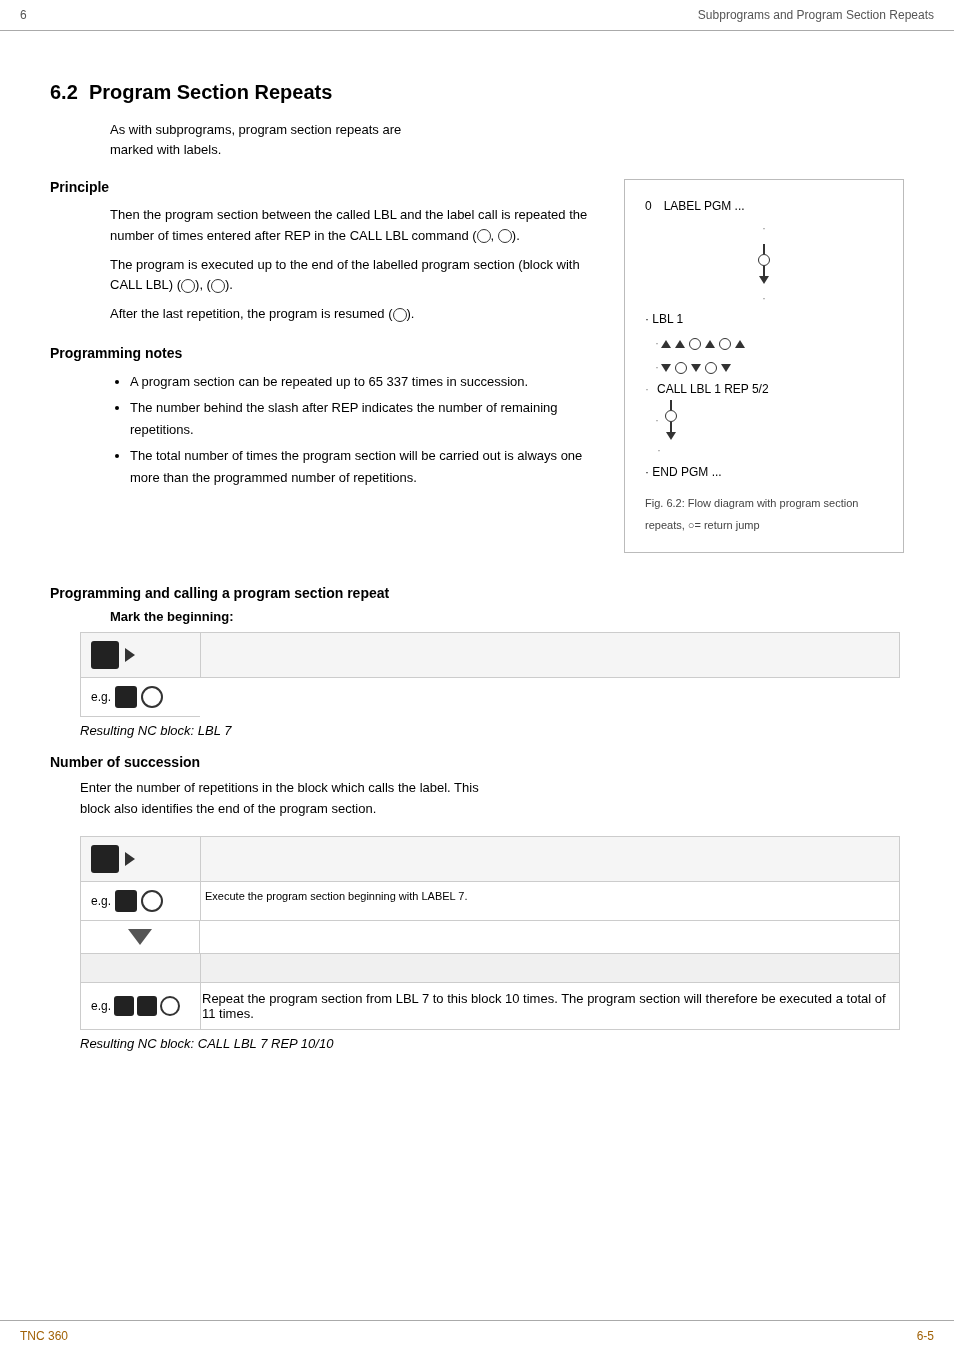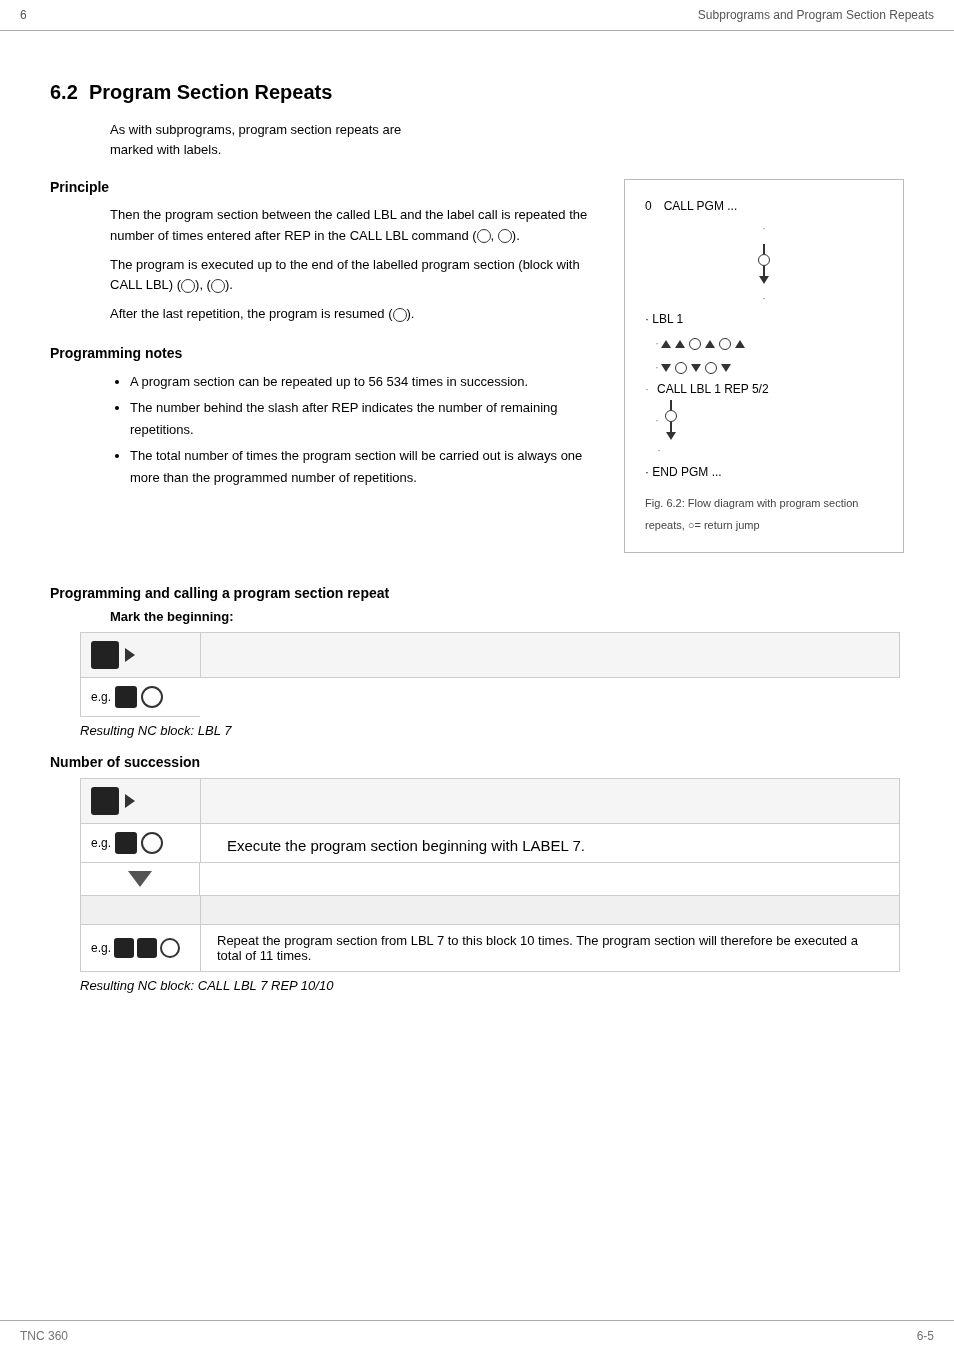--- a/index.html
+++ b/index.html
@@ -165,21 +165,21 @@
     .page-footer {
       position: absolute;
       bottom: 0;
       left: 0;
       right: 0;
       display: flex;
       justify-content: space-between;
       padding: 8px 20px;
       border-top: 1px solid #aaa;
       font-size: 12px;
-      color: #737373;
+      color: #a16207;
     }
     
     .diag-inner {
       font-size: 12px;
       line-height: 1.8;
     }
     .diag-row {
       display: flex;
       align-items: center;
       gap: 4px;
@@ -219,33 +219,33 @@
       <div class="principle-text">
         <h2 class="sub-title">Principle</h2>
         <p>Then the program section between the called LBL and the label call is repeated the number of times entered after REP in the CALL LBL command (<span class="flow-circle"></span>, <span class="flow-circle"></span>).</p>
         <p>The program is executed up to the end of the labelled program section (block with CALL LBL) (<span class="flow-circle"></span>), (<span class="flow-circle"></span>).</p>
         <p>After the last repetition, the program is resumed (<span class="flow-circle"></span>).</p>
 
         <div style="margin-top:20px;">
           <h2 class="sub-title">Programming notes</h2>
           <div class="prog-notes">
             <ul>
-              <li>A program section can be repeated up to 56 534 times in succession.</li>
+              <li>A program section can be repeated up to 65 337 times in succession.</li>
               <li>The number behind the slash after REP indicates the number of remaining repetitions.</li>
               <li>The total number of times the program section will be carried out is always one more than the programmed number of repetitions.</li>
             </ul>
           </div>
         </div>
       </div>
 
       <div class="diagram-box">
         <div class="diag-inner">
           <div class="diag-row">
             <span>0</span>
-            <span style="margin-left:8px;">CALL PGM ...</span>
+            <span style="margin-left:8px;">LABEL PGM ...</span>
           </div>
           <div class="diag-row diag-center">
             <span style="color:#888;">·</span>
             <div class="diag-center">
               <div class="vert-line"></div>
               <span class="flow-circle" style="width:12px;height:12px;border:1.5px solid #333;border-radius:50%;display:inline-block;"></span>
               <div class="vert-line"></div>
               <div class="flow-arrow-down"></div>
             </div>
             <span style="color:#888;">·</span>
@@ -323,36 +323,37 @@
         <span style="font-size:12px;">e.g.</span>
         <div class="black-key" style="width:22px;height:22px;"></div>
         <div class="circle-btn" style="width:22px;height:22px;"></div>
       </div>
 
     </div>
 
     <p class="italic-note">Resulting NC block: LBL 7</p>
 
     <div class="section-heading" style="margin-top:10px;">Number of succession</div>
+    <p style="font-size:13px;margin-left:30px;margin-bottom:16px;line-height:1.6;">Enter the number of repetitions in the block which calls the label. This<br>block also identifies the end of the program section.</p>
 
     <div style="display:flex;margin-left:30px;width:820px;margin-bottom:0;">
       <div style="width:120px;border:1px solid #ccc;border-right:none;display:flex;align-items:center;padding:8px 10px;gap:6px;background:#f5f5f5;flex-shrink:0;">
         <div class="black-key"></div>
         <div class="arrow-right"></div>
       </div>
       <div style="flex:1;border:1px solid #ccc;border-left:1px solid #ccc;background:#f5f5f5;min-height:36px;"></div>
     </div>
 
     <div style="display:flex;margin-left:30px;width:820px;border-bottom:none;">
       <div style="width:120px;border:1px solid #ccc;border-right:none;border-top:none;display:flex;align-items:center;padding:8px 10px;gap:4px;flex-shrink:0;">
         <span style="font-size:12px;">e.g.</span>
         <div class="black-key" style="width:22px;height:22px;"></div>
         <div class="circle-btn" style="width:22px;height:22px;"></div>
       </div>
-      <div style="flex:1;border:1px solid #ccc;border-left:1px solid #ccc;border-top:none;padding:8px 26px;font-size:15px;display:flex;align-items:flex-end;">
+      <div style="flex:1;border:1px solid #ccc;border-left:1px solid #ccc;border-top:none;padding:8px 4px;font-size:11px;display:flex;align-items:flex-start;">
         <span>Execute the program section beginning with LABEL 7.</span>
       </div>
     </div>
 
     <div style="display:flex;margin-left:30px;width:820px;">
       <div style="width:120px;border-left:1px solid #ccc;border-right:1px solid #ccc;display:flex;align-items:center;justify-content:center;padding:4px 0;flex-shrink:0;border-bottom:none;">
         <div class="arrow-down-fill"></div>
       </div>
       <div style="flex:1;border-right:1px solid #ccc;border-bottom:none;"></div>
     </div>
@@ -361,21 +362,21 @@
       <div style="width:120px;border:1px solid #ccc;border-right:none;border-top:1px solid #ccc;background:#f0f0f0;min-height:30px;flex-shrink:0;"></div>
       <div style="flex:1;border:1px solid #ccc;border-left:1px solid #ccc;border-top:1px solid #ccc;background:#f0f0f0;min-height:30px;"></div>
     </div>
     <div style="display:flex;margin-left:30px;width:820px;margin-bottom:6px;">
       <div style="width:120px;border:1px solid #ccc;border-right:none;border-top:none;display:flex;align-items:center;padding:8px 10px;gap:3px;flex-shrink:0;">
         <span style="font-size:12px;">e.g.</span>
         <div class="black-key" style="width:20px;height:20px;"></div>
         <div class="black-key" style="width:20px;height:20px;"></div>
         <div class="circle-btn" style="width:20px;height:20px;"></div>
       </div>
-      <div style="flex:1;border:1px solid #ccc;border-left:1px solid #ccc;border-top:none;padding:8px 16px;font-size:13px;display:flex;align-items:center;">
+      <div style="flex:1;border:1px solid #ccc;border-left:1px solid #ccc;border-top:none;padding:8px 1px;font-size:13px;display:flex;align-items:center;">
         <span>Repeat the program section from LBL 7 to this block 10 times.
 The program section will therefore be executed a total of 11 times.</span>
       </div>
     </div>
 
     <p class="italic-note">Resulting NC block: CALL LBL 7 REP 10/10</p>
 
   </div>
 
   <div class="page-footer">

